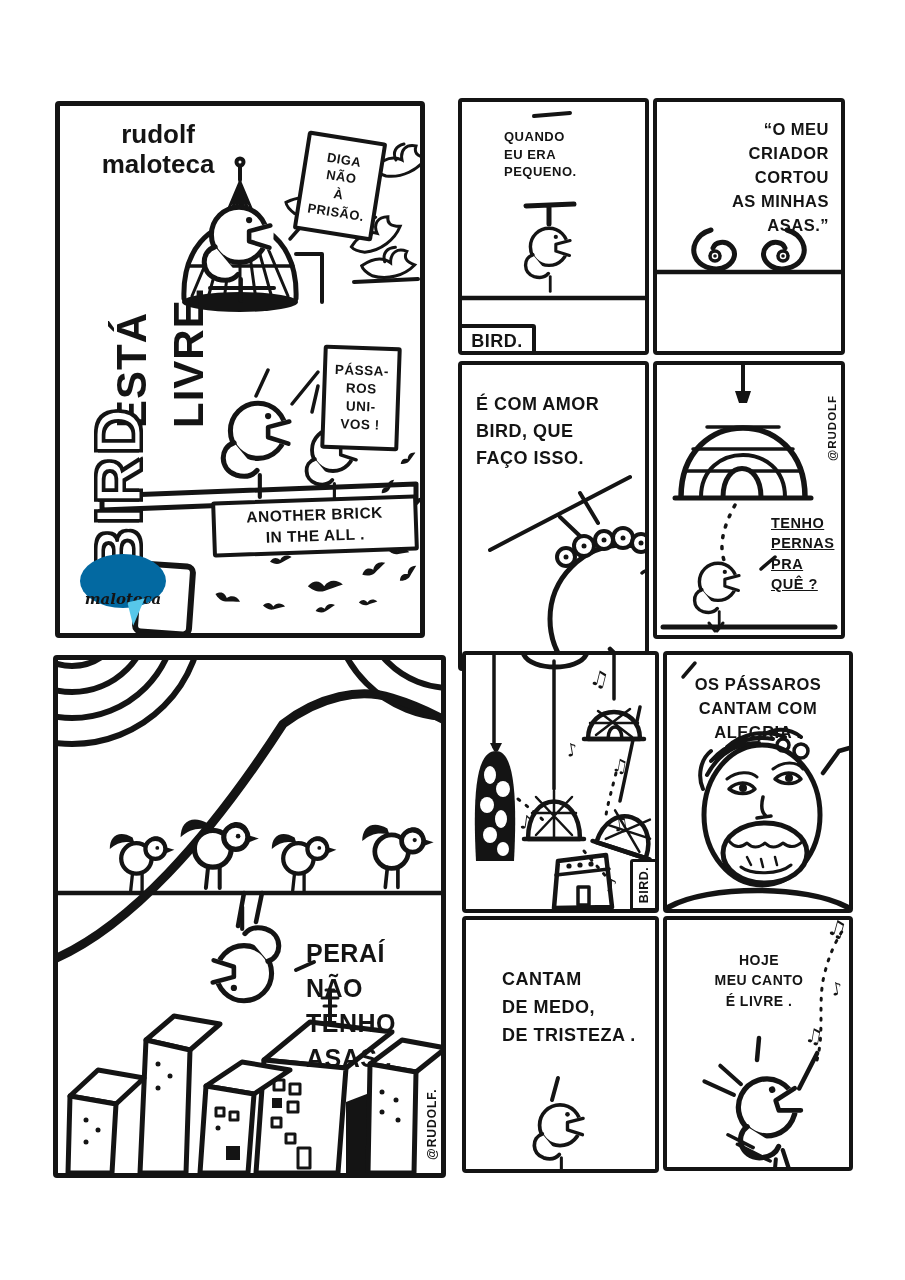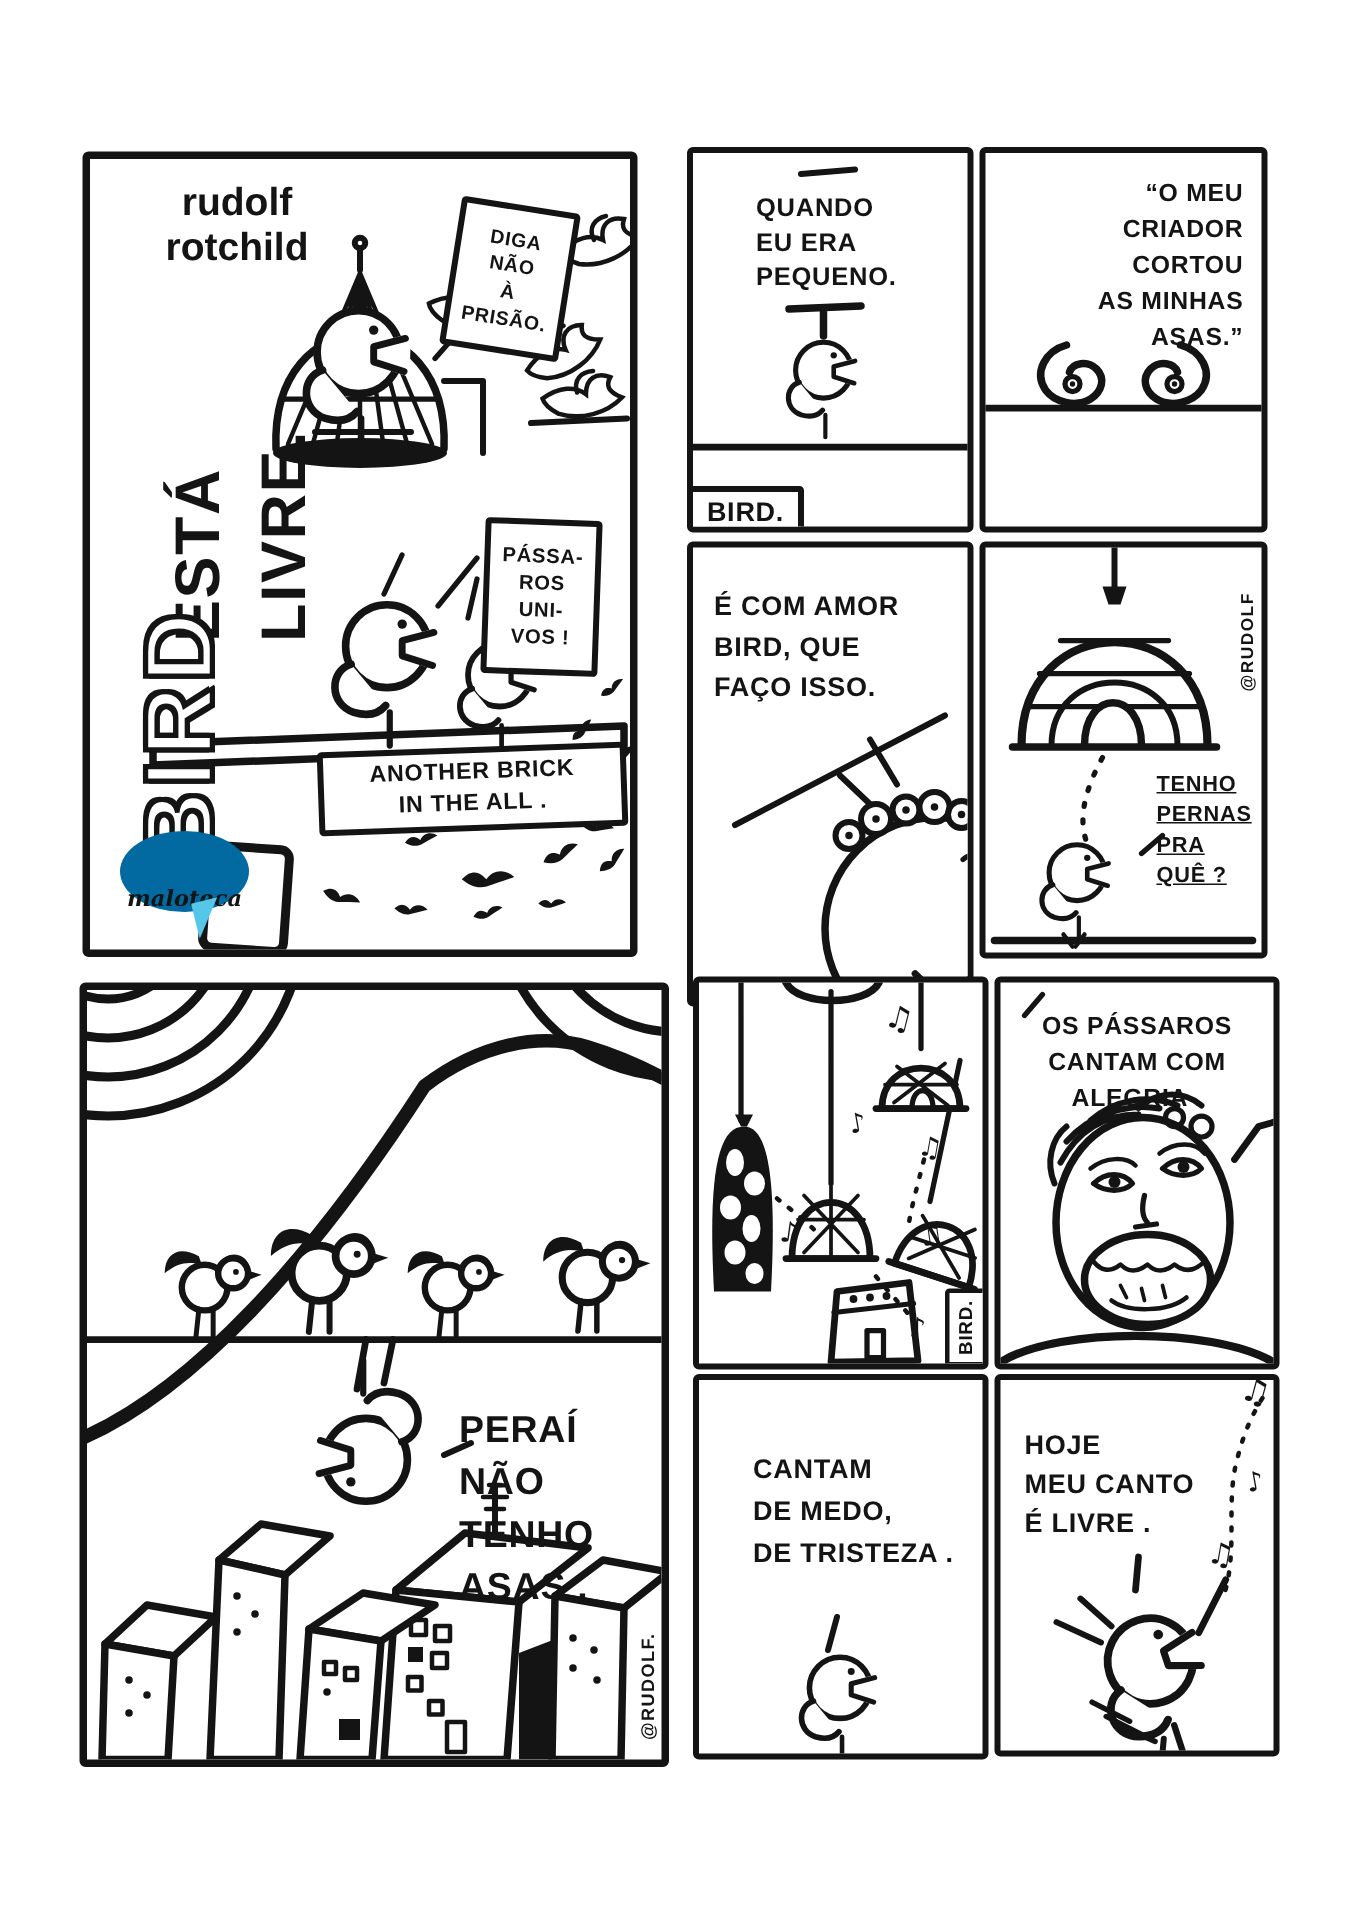--- a/index.html
+++ b/index.html
@@ -97,21 +97,21 @@
       <use href="#sym-flock" class="f" transform="translate(160,480) rotate(30) scale(0.7)"></use>
       <use href="#sym-flock" class="f" transform="translate(205,492) rotate(15) scale(0.6)"></use>
       <use href="#sym-flock" class="f" transform="translate(255,498) rotate(-5) scale(0.55)"></use>
       <use href="#sym-flock" class="f" transform="translate(300,490) rotate(10) scale(0.5)"></use>
       <use href="#sym-flock" class="f" transform="translate(336,468) rotate(-30) scale(0.6)"></use>
     </g>
   </svg>
 
   <div class="ht" style="left:36px;top:14px;width:124px;font-size:26px;letter-spacing:0;
        text-align:center;line-height:1.15;">rudolf
-rotchild</div>
+maloteca</div>
 
   <div class="ht rot" style="left:44px;top:322px;width:242px;font-size:42px;letter-spacing:1px;">ESTÁ LIVRE.</div>
 
   <div class="ht rot outline-title" style="left:16px;top:468px;width:192px;font-size:64px;letter-spacing:3px;">BIRD</div>
 
   <div class="signbox ht" style="left:240px;top:30px;width:80px;height:100px;font-size:13px;
        transform:rotate(9deg);">DIGA
 NÃO
 À
 PRISÃO.</div>
@@ -140,21 +140,21 @@
 
 <section class="panel thin" style="left:458px;top:98px;width:191px;height:257px;">
   <svg viewBox="0 0 183 249" style="left:0;top:0;width:183px;height:249px;">
     <path class="s" stroke-width="4" d="M72,14 L108,11"></path>
     <g>
       <path class="s" stroke-width="5" d="M64,104 L112,102 M87,104 L87,122"></path>
     </g>
     <use href="#sym-bird" transform="translate(56,120) scale(0.62)"></use>
     <path class="s" stroke-width="4.5" d="M0,196 L183,196"></path>
   </svg>
-  <div class="ht" style="left:42px;top:26px;width:126px;font-size:17px;">QUANDO
+  <div class="ht" style="left:42px;top:26px;width:126px;font-size:13px;">QUANDO
 EU ERA
 PEQUENO.</div>
   <div class="signbox ht" style="left:-4px;top:222px;width:78px;height:34px;font-size:18px;">BIRD.</div>
 </section>
 
 <section class="panel thin" style="left:653px;top:98px;width:192px;height:257px;">
   <svg viewBox="0 0 184 249" style="left:0;top:0;width:184px;height:249px;">
     <g transform="translate(36,128)">
       <path class="sw" stroke-width="5" d="M18,0 C4,4 -4,18 4,30 C10,38 24,42 34,36 C42,31 44,22 38,16 C32,10 22,12 20,18"></path>
       <circle class="s" stroke-width="3.5" cx="22" cy="26" r="5"></circle>
@@ -394,16 +394,16 @@
       <path class="s" stroke-width="4" d="M20,16 L-4,-6 M30,8 L16,-16"></path>
       <path class="s" stroke-width="3.5" d="M8,64 L28,84 M2,52 L22,72 M16,74 L34,90"></path>
       <path class="s" stroke-width="4.5" d="M84,30 L112,2"></path>
       <path class="s" stroke-width="4" d="M40,90 L28,118"></path>
     </g>
     <path class="s" stroke-width="3" stroke-dasharray="2,8" d="M150,140 C158,110 150,80 158,52 C162,36 168,22 176,10"></path>
   </svg>
   <span class="note" style="left:160px;top:-4px;font-size:22px;transform:rotate(15deg);">♫</span>
   <span class="note" style="left:164px;top:58px;font-size:18px;transform:rotate(-10deg);">♪</span>
   <span class="note" style="left:138px;top:104px;font-size:20px;transform:rotate(10deg);">♫</span>
-  <div class="ht" style="left:16px;top:30px;width:152px;font-size:18px;text-align:left;line-height:1.45;">HOJE
+  <div class="ht" style="left:16px;top:30px;width:152px;font-size:14px;text-align:center;line-height:1.45;">HOJE
 MEU CANTO
 É LIVRE .</div>
 </section>
 
 </body></html>

